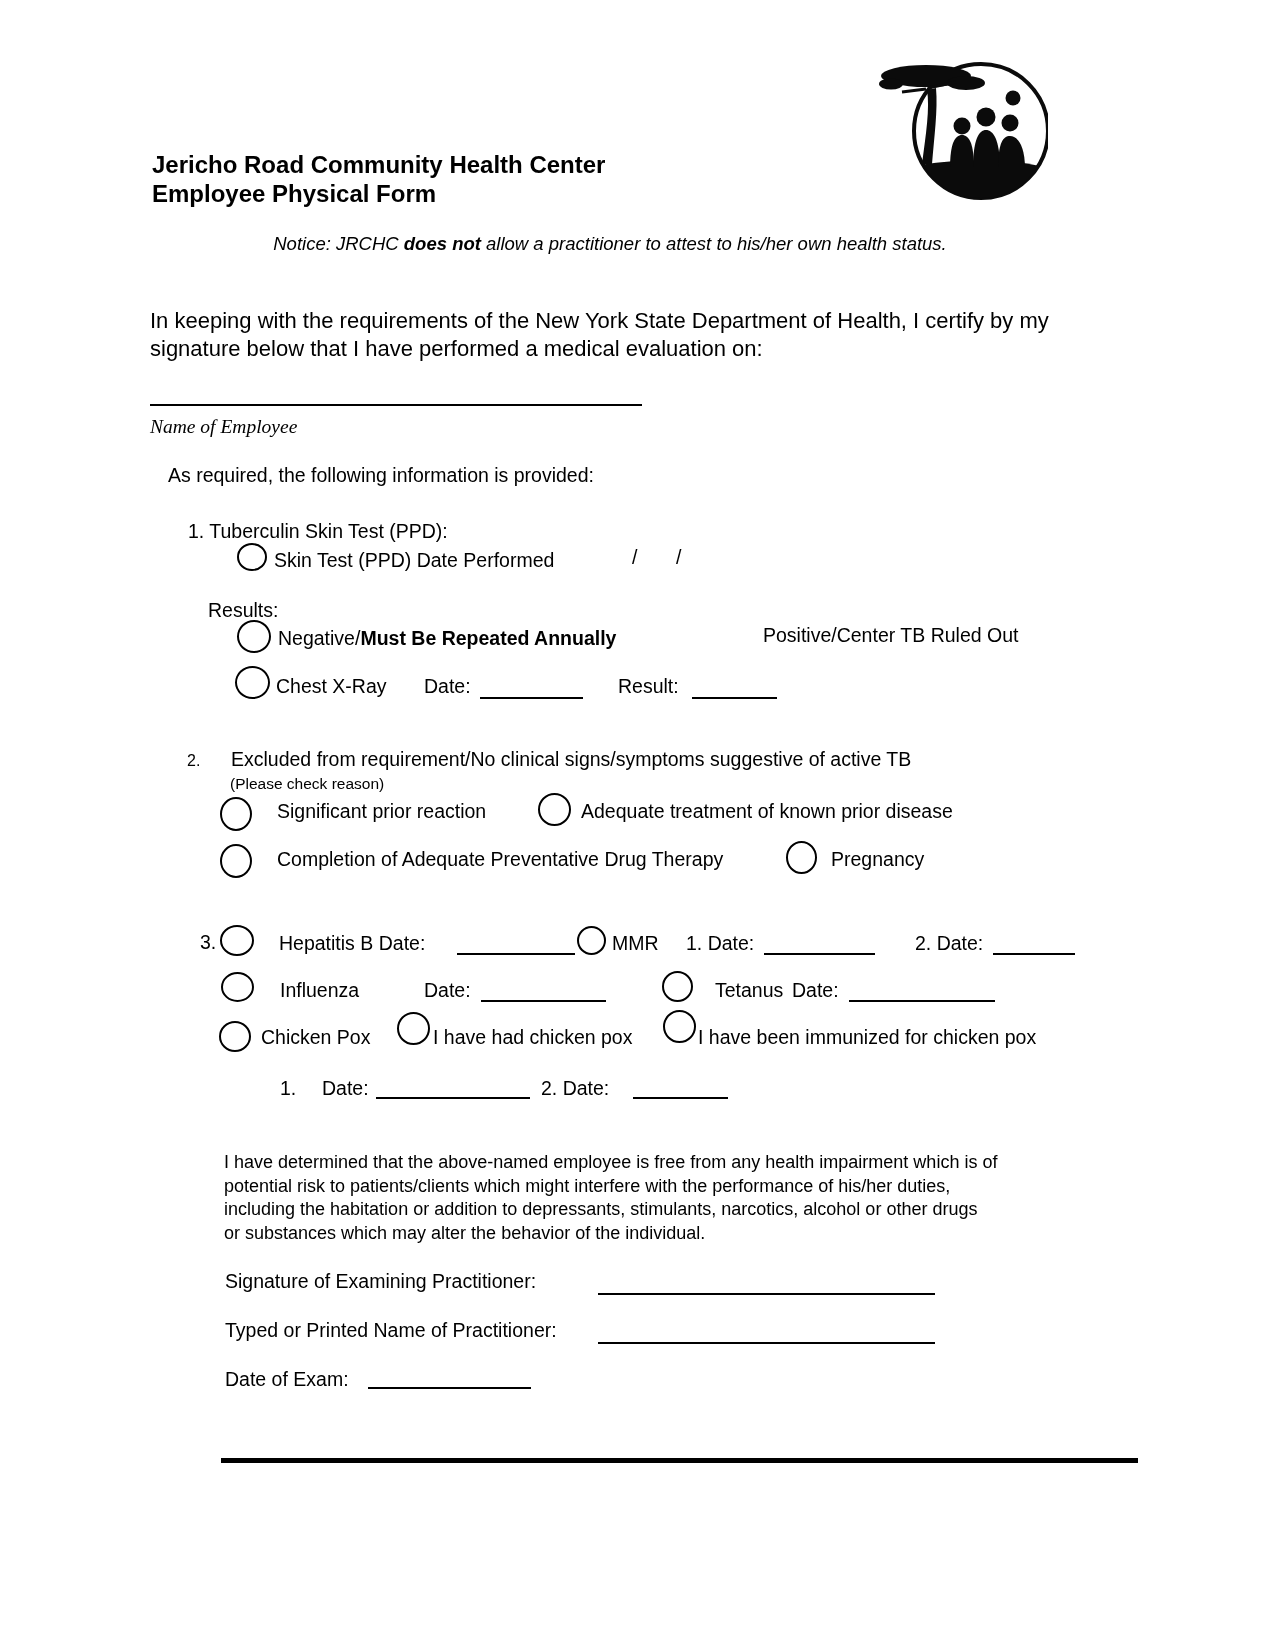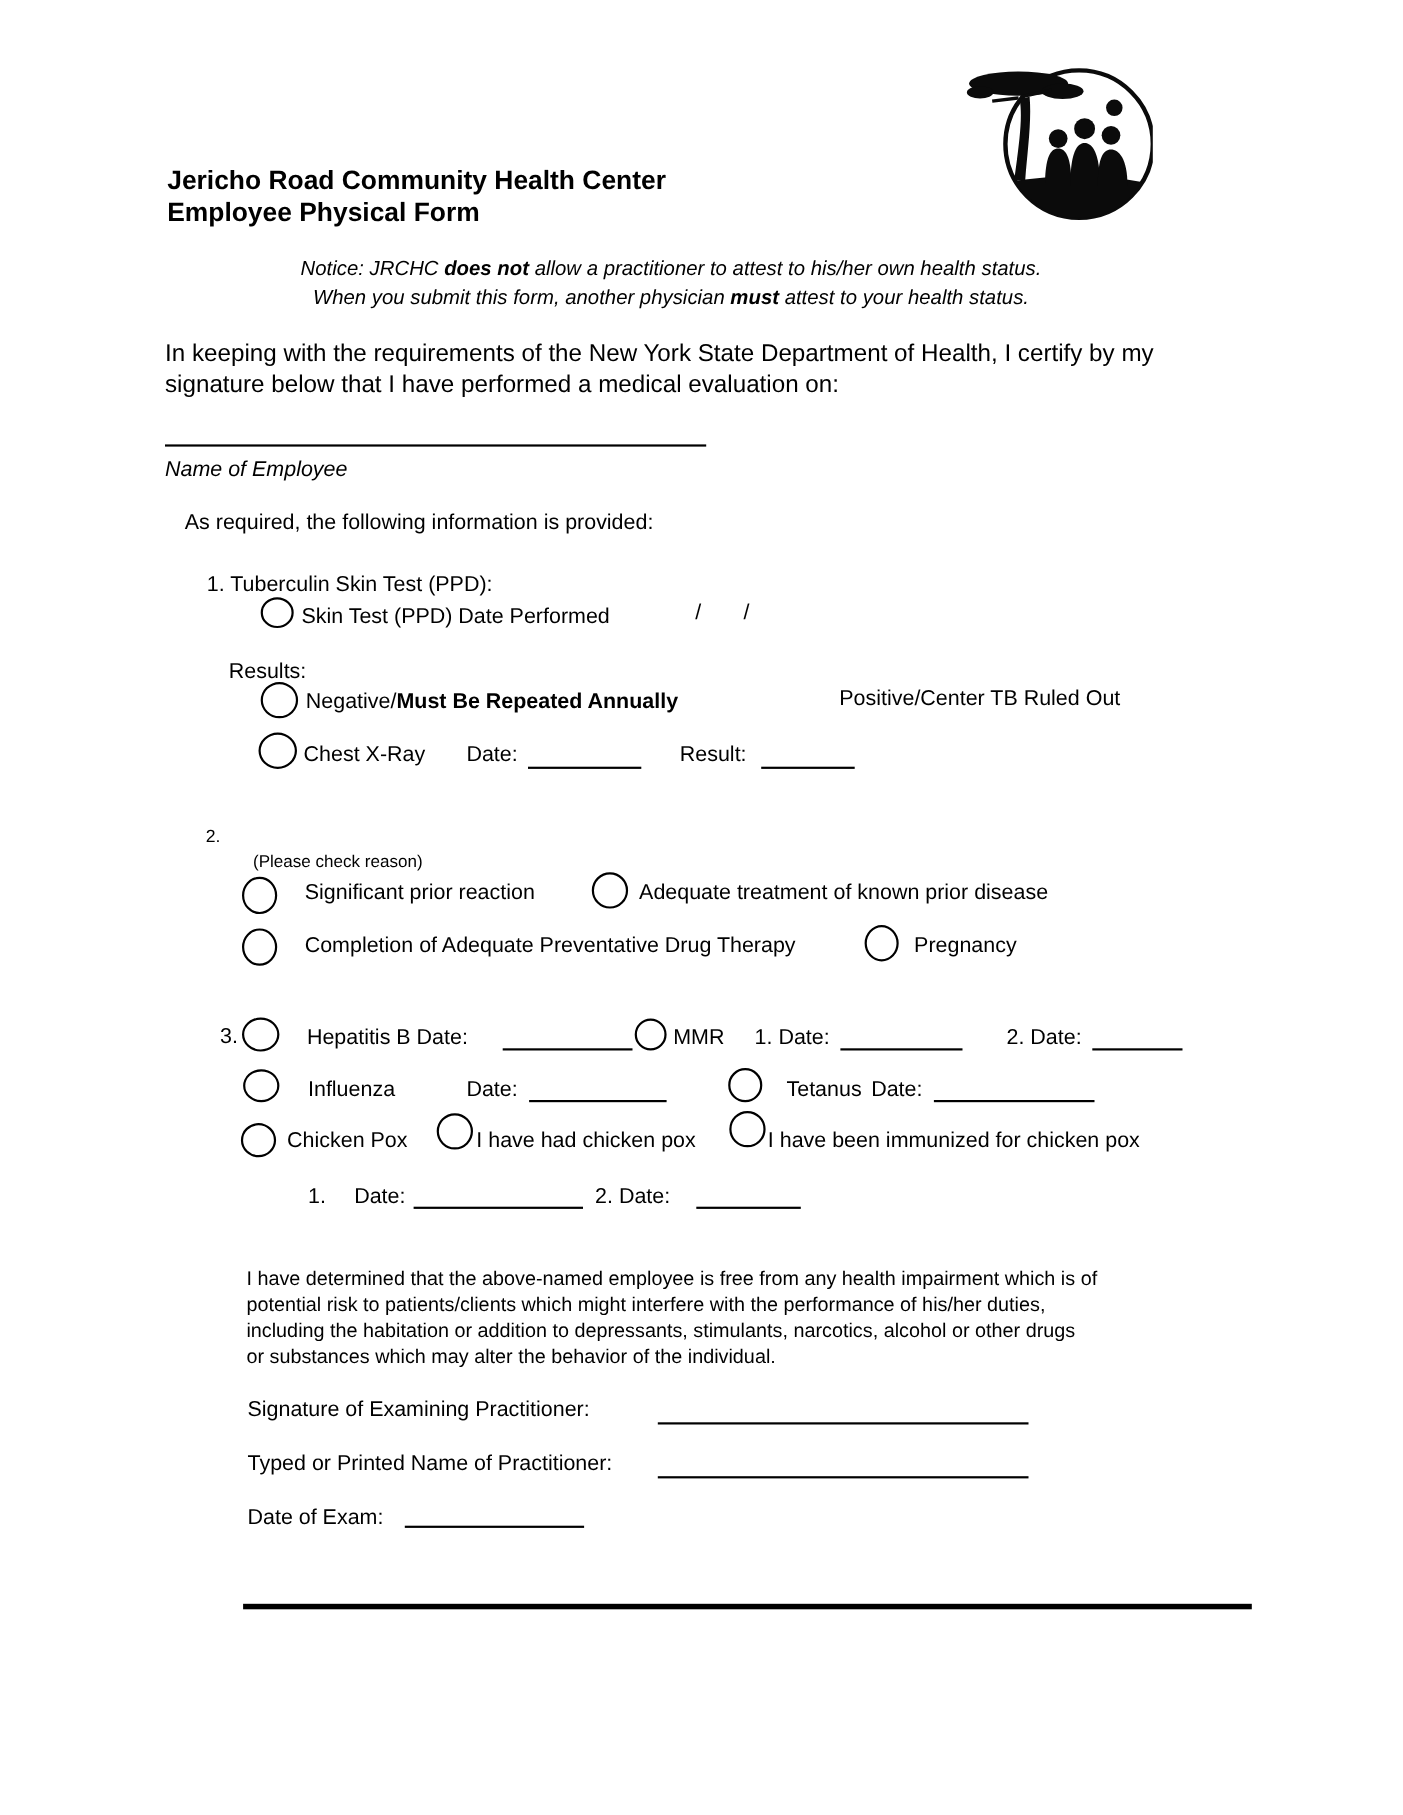--- a/index.html
+++ b/index.html
@@ -69,29 +69,26 @@
         <ellipse cx="90" cy="37" rx="19" ry="7"></ellipse>
         <ellipse cx="15" cy="38" rx="12" ry="5.5"></ellipse>
         <path d="M52,42 L80,36 M50,43 L26,46" stroke="#0b0b0b" stroke-width="3" fill="none"></path>
       </g>
     </svg>
   </div>
 
   <div class="abs notice" style="left:150px; top:231px; width:920px;">
     <span>Notice: JRCHC </span><span class="b">does not</span><span> allow a practitioner to attest to his/her own health status.</span>
   </div>
-  <div class="abs notice" style="left:150px; top:257px; width:920px;">
-    <span>When you submit this form, another physician </span><span class="b">must</span><span> attest to your health status.</span>
-  </div>
 
   <div class="abs body19 pre" style="left:150px; top:307px; width:940px;">In keeping with the requirements of the New York State Department of Health, I certify by my
 signature below that I have performed a medical evaluation on:</div>
 
   <div class="blank" style="left:150px; top:404px; width:492px;"></div>
-  <div class="abs t i" style="left:150px; top:415px;">Name of Employee</div>
+  <div class="abs t i" style="left:150px; top:415px;font-family:Liberation Serif, serif;">Name of Employee</div>
 
   <div class="abs t" style="left:168px; top:463px;">As required, the following information is provided:</div>
 
   <div class="abs t" style="left:188px; top:519px;">1. Tuberculin Skin Test (PPD):</div>
 
   <div class="circle" style="left:237px; top:543px; width:30px; height:28px;"></div>
   <div class="abs t" style="left:274px; top:548px;">Skin Test (PPD) Date Performed</div>
   <div class="abs t" style="left:632px; top:545px;">/</div>
   <div class="abs t" style="left:676px; top:545px;">/</div>
 
@@ -104,20 +101,21 @@
   <div class="abs t" style="left:763px; top:623px;">Positive/Center TB Ruled Out</div>
 
   <div class="circle" style="left:235px; top:666px; width:35px; height:33px;"></div>
   <div class="abs t" style="left:276px; top:674px;">Chest X-Ray</div>
   <div class="abs t" style="left:424px; top:674px;">Date:</div>
   <div class="blank" style="left:480px; top:697px; width:103px;"></div>
   <div class="abs t" style="left:618px; top:674px;">Result:</div>
   <div class="blank" style="left:692px; top:697px; width:85px;"></div>
 
   <div class="abs num2" style="left:187px; top:751px;">2.</div>
+  <div class="abs t" style="left:231px; top:747px;">Excluded from requirement/No clinical signs/symptoms suggestive of active TB</div>
   <div class="abs small" style="left:230px; top:775px;">(Please check reason)</div>
 
   <div class="circle" style="left:220px; top:797px; width:32px; height:34px;"></div>
   <div class="abs t" style="left:277px; top:799px;">Significant prior reaction</div>
   <div class="circle" style="left:538px; top:793px; width:33px; height:33px;"></div>
   <div class="abs t" style="left:581px; top:799px;">Adequate treatment of known prior disease</div>
 
   <div class="circle" style="left:220px; top:844px; width:32px; height:34px;"></div>
   <div class="abs t" style="left:277px; top:847px;">Completion of Adequate Preventative Drug Therapy</div>
   <div class="circle" style="left:786px; top:841px; width:31px; height:33px;"></div>

